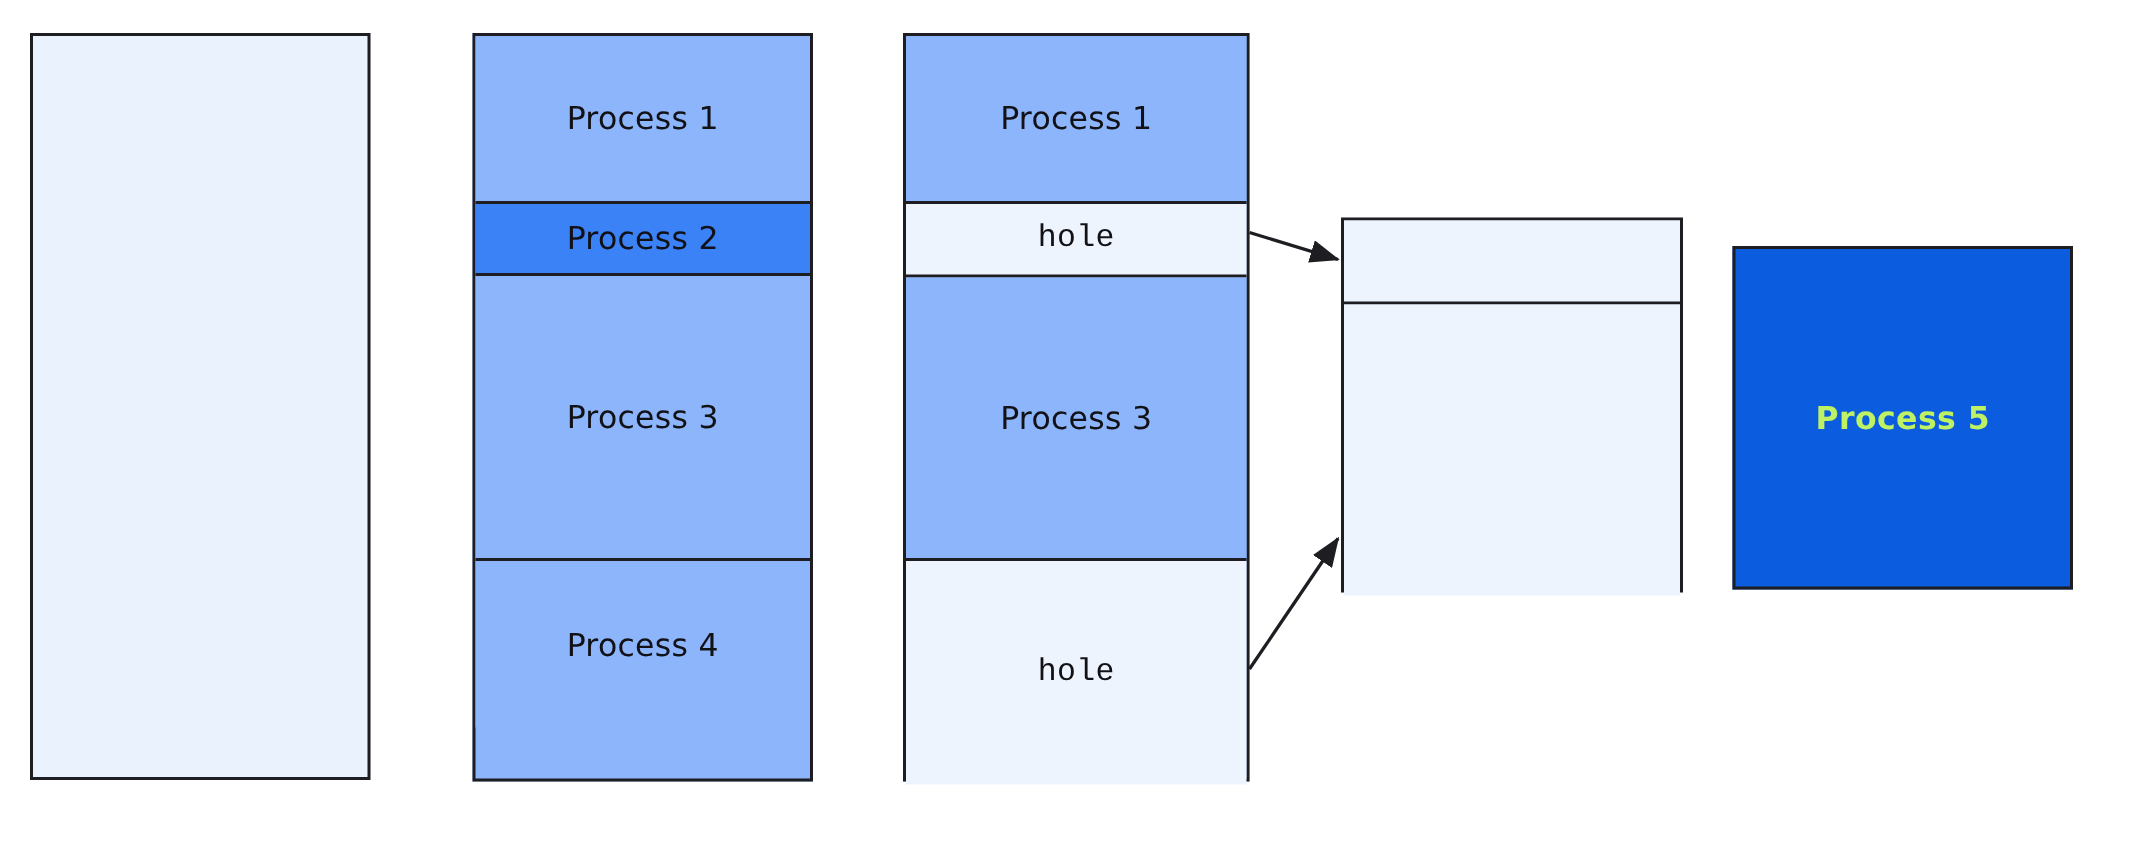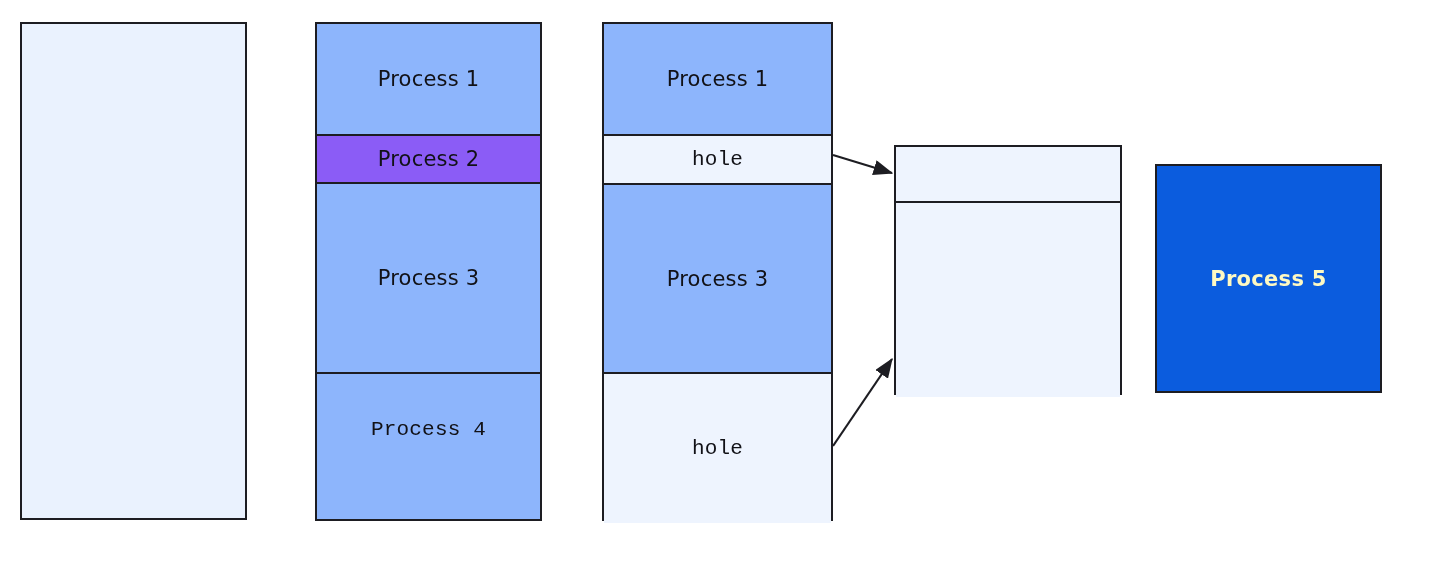--- a/index.html
+++ b/index.html
@@ -92,27 +92,27 @@
 <body>
 
 <div id="canvas">
 
   <div class="mem-col" id="col-empty-memory" style="left: 20px; top: 22px; width: 227px; height: 498px; background: rgb(234, 242, 254); border-color: rgb(29, 29, 34);"></div>
 
   <div class="mem-col" id="col-allocated-memory" style="left: 315px; top: 22px; width: 227px; height: 499px; background: rgb(141, 181, 252); border-color: rgb(29, 29, 34);">
       <div class="seg seg-fill-process seg-div-bottom" style="top: 0px; height: 112px; background: rgb(141, 181, 252); border-color: rgb(29, 29, 34);">
         <span class="seg-label" style="color: rgb(17, 17, 22);">Process 1</span>
       </div>
-      <div class="seg seg-fill-process seg-div-bottom" style="top: 112px; height: 48px; background: #8b5cf6; border-color: rgb(29, 29, 34);">
+      <div class="seg seg-fill-process seg-div-bottom" style="top: 112px; height: 48px; background: #3b82f6; border-color: rgb(29, 29, 34);">
         <span class="seg-label" style="color: rgb(17, 17, 22);">Process 2</span>
       </div>
       <div class="seg seg-fill-process seg-div-bottom" style="top: 160px; height: 190px; background: rgb(141, 181, 252); border-color: rgb(29, 29, 34);">
         <span class="seg-label" style="color: rgb(17, 17, 22);">Process 3</span>
       </div>
-      <div class="seg seg-fill-process" style="top: 350px; height: 111px; background: rgb(141, 181, 252); border-color: rgb(29, 29, 34); font-family: Liberation Mono, monospace;">
+      <div class="seg seg-fill-process" style="top: 350px; height: 111px; background: rgb(141, 181, 252); border-color: rgb(29, 29, 34);">
         <span class="seg-label" style="color: rgb(17, 17, 22);">Process 4</span>
       </div>
     </div>
 
   <div class="mem-col" id="col-fragmented-memory" style="left: 602px; top: 22px; width: 231px; height: 499px; background: rgb(141, 181, 252); border-color: rgb(29, 29, 34);">
       <div class="seg seg-fill-process seg-div-bottom" style="top: 0px; height: 112px; background: rgb(141, 181, 252); border-color: rgb(29, 29, 34);">
         <span class="seg-label" style="color: rgb(17, 17, 22);">Process 1</span>
       </div>
       <div class="seg seg-fill-hole seg-div-bottom" style="top: 112px; height: 49px; background: rgb(238, 244, 254); border-color: rgb(29, 29, 34);">
         <span class="seg-label" style="color: rgb(17, 17, 22);">hole</span>
@@ -124,21 +124,21 @@
         <span class="seg-label" style="color: rgb(17, 17, 22);">hole</span>
       </div>
     </div>
 
   <div class="mem-col" id="combined-holes-box" style="left: 894px; top: 145px; width: 228px; height: 250px; background: rgb(238, 244, 254); border-color: rgb(29, 29, 34);">
       <div class="seg seg-fill-hole seg-div-bottom" style="top: 0px; height: 56px; background: rgb(238, 244, 254); border-color: rgb(29, 29, 34);"></div>
       <div class="seg seg-fill-hole" style="top: 56px; height: 194px; background: rgb(238, 244, 254); border-color: rgb(29, 29, 34);"></div>
     </div>
 
   <div class="proc5-box" id="process5-box" style="left: 1155px; top: 164px; width: 227px; height: 229px; background: rgb(11, 92, 222); border-color: rgb(29, 29, 34);">
-    <span class="proc5-label" style="color: #fef9c3;">Process 5</span>
+    <span class="proc5-label" style="color: #bef264;">Process 5</span>
   </div>
 
 
   <svg id="arrows" viewBox="0 0 1432 571">
     <defs>
       <marker id="arrowhead" markerWidth="9" markerHeight="7" refX="8.4" refY="3.5" orient="auto" markerUnits="strokeWidth">
         <polygon points="0 0, 9 3.5, 0 7" fill="#1d1d22"></polygon>
       </marker>
     </defs>
     <g id="arrow-group">

